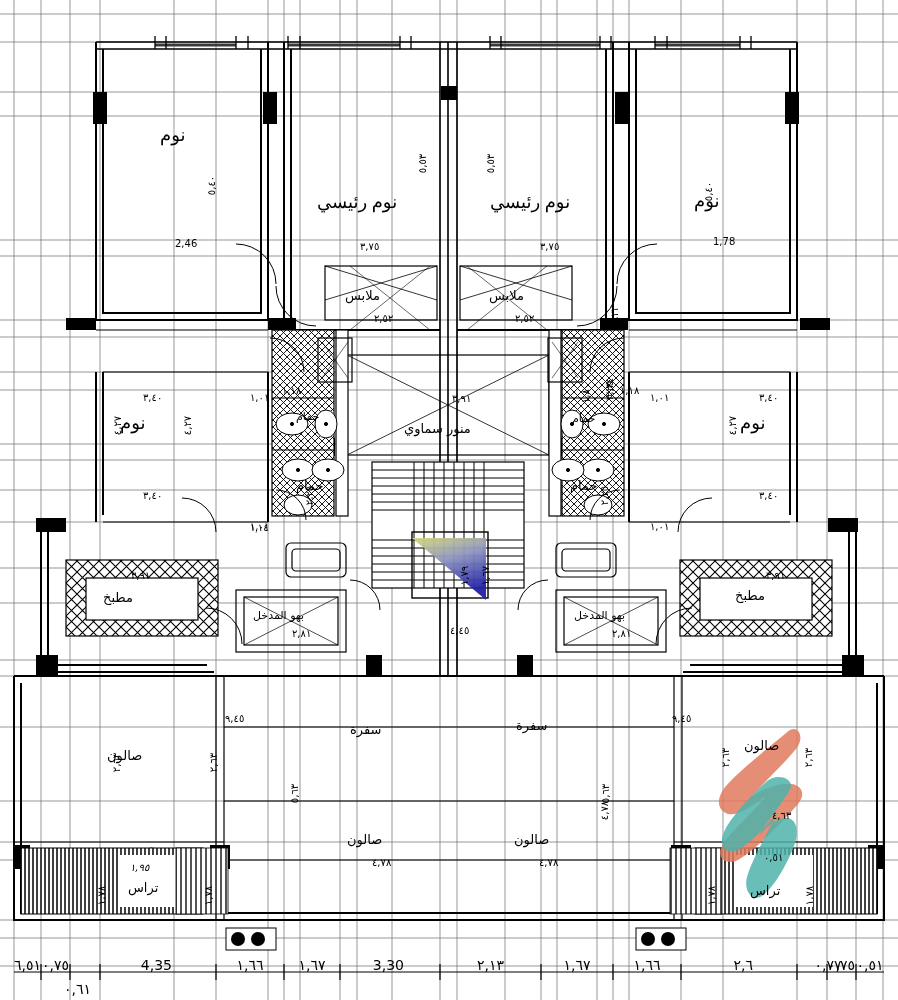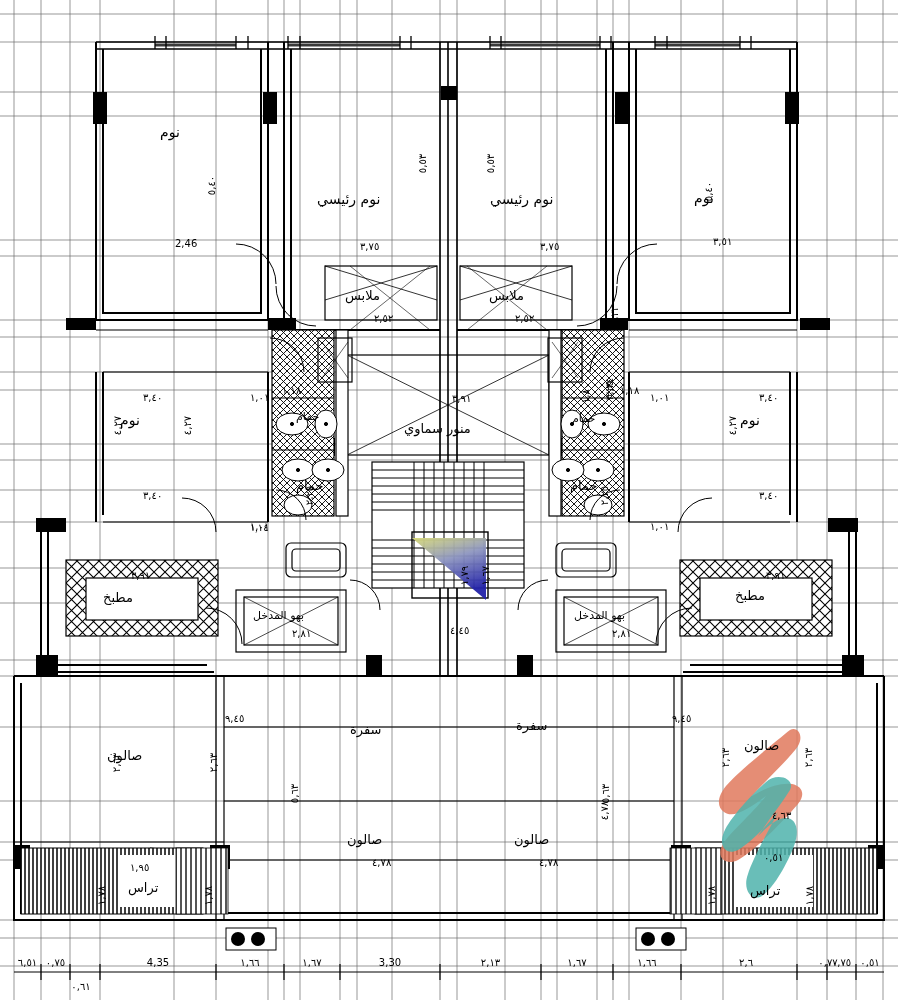--- a/index.html
+++ b/index.html
@@ -18,36 +18,36 @@
   #plan svg { display: block; }
   .room-label {
     position: absolute;
     font-family: "DejaVu Sans", sans-serif;
     color: #000;
     white-space: nowrap;
     direction: rtl;
     pointer-events: none;
     letter-spacing: 1px;
   }
-  .rl-big { font-size: 14px; }
+  .rl-big { font-size: 18px; font-family: Liberation Serif, serif; }
   .rl-mid { font-size: 13px; }
   .rl-sm  { font-size: 11px; }
   .dim {
     position: absolute;
     font-family: "DejaVu Sans", sans-serif;
     font-size: 10px;
     color: #000;
     white-space: nowrap;
     direction: rtl;
   }
   .dim-v {
     transform-origin: center center;
     transform: rotate(-90deg);
   }
-  .dim-bot { font-size: 10px; }
+  .dim-bot { font-size: 14px; }
 </style>
 </head>
 <body>
 
 <div id="plan">
 
   <svg width="898" height="1000" viewBox="0 0 898 1000">
 
     <defs>
 
@@ -461,21 +461,21 @@
   <div class="room-label rl-mid" style="left:128px; top:880px;">تراس</div>
   <div class="room-label rl-mid" style="left:750px; top:883px;">تراس</div>
 
   <div id="dim-layer">
       <div class="dim" style="left: 175px; top: 238px;">2,46</div>
       <div class="dim dim-v" style="left: 202px; top: 180px;">٥,٤٠</div>
       <div class="dim" style="left: 360px; top: 241px;">٣,٧٥</div>
       <div class="dim dim-v" style="left: 413px; top: 158px;">٥,٥٣</div>
       <div class="dim" style="left: 540px; top: 241px;">٣,٧٥</div>
       <div class="dim dim-v" style="left: 481px; top: 158px;">٥,٥٣</div>
-      <div class="dim" style="left: 713px; top: 236px;">٣,٥١</div>
+      <div class="dim" style="left: 713px; top: 236px;">1,78</div>
       <div class="dim dim-v" style="left: 699px; top: 186px;">٥,٤٠</div>
       <div class="dim" style="left: 374px; top: 313px;">٢,٥٢</div>
       <div class="dim" style="left: 515px; top: 313px;">٢,٥٢</div>
       <div class="dim dim-v" style="left: 605px; top: 310px;">١,٢٢</div>
       <div class="dim" style="left: 452px; top: 393px;">٣,٩١</div>
       <div class="dim" style="left: 143px; top: 392px;">٣,٤٠</div>
       <div class="dim" style="left: 143px; top: 490px;">٣,٤٠</div>
       <div class="dim dim-v" style="left: 178px; top: 420px;">٤,٢٧</div>
       <div class="dim dim-v" style="left: 108px; top: 420px;">٤,٢٧</div>
       <div class="dim" style="left: 759px; top: 392px;">٣,٤٠</div>
@@ -497,21 +497,21 @@
       <div class="dim dim-v" style="left: 204px; top: 757px;">٢,٦٣</div>
       <div class="dim dim-v" style="left: 716px; top: 752px;">٢,٦٣</div>
       <div class="dim dim-v" style="left: 799px; top: 752px;">٢,٦٣</div>
       <div class="dim" style="left: 372px; top: 857px;">٤,٧٨</div>
       <div class="dim" style="left: 539px; top: 857px;">٤,٧٨</div>
       <div class="dim dim-v" style="left: 595px; top: 805px;">٤,٧٨</div>
       <div class="dim dim-v" style="left: 92px; top: 890px;">١,٧٨</div>
       <div class="dim dim-v" style="left: 199px; top: 890px;">١,٧٨</div>
       <div class="dim dim-v" style="left: 702px; top: 890px;">١,٧٨</div>
       <div class="dim dim-v" style="left: 800px; top: 890px;">١,٧٨</div>
-      <div class="dim" style="left: 130px; top: 862px;">١,٩٥</div>
+      <div class="dim" style="left: 130px; top: 862px; font-style: italic;">١,٩٥</div>
       <div class="dim" style="left: 772px; top: 810px;">٤,٦٣</div>
       <div class="dim" style="left: 764px; top: 852px;">٠,٥١</div>
       <div class="dim dim-v" style="left: 455px; top: 570px;">١,٧٩</div>
       <div class="dim dim-v" style="left: 476px; top: 570px;">١,٦٧</div>
       <div class="dim" style="left: 450px; top: 625px;">٤,٤٥</div>
       <div class="dim" style="left: 292px; top: 628px;">٢,٨١</div>
       <div class="dim" style="left: 612px; top: 628px;">٢,٨١</div>
       <div class="dim" style="left: 131px; top: 570px;">٣,٩١</div>
       <div class="dim" style="left: 766px; top: 570px;">٣,٩١</div>
       <div class="dim dim-v" style="left: 300px; top: 490px;">٢,٢٥</div>

